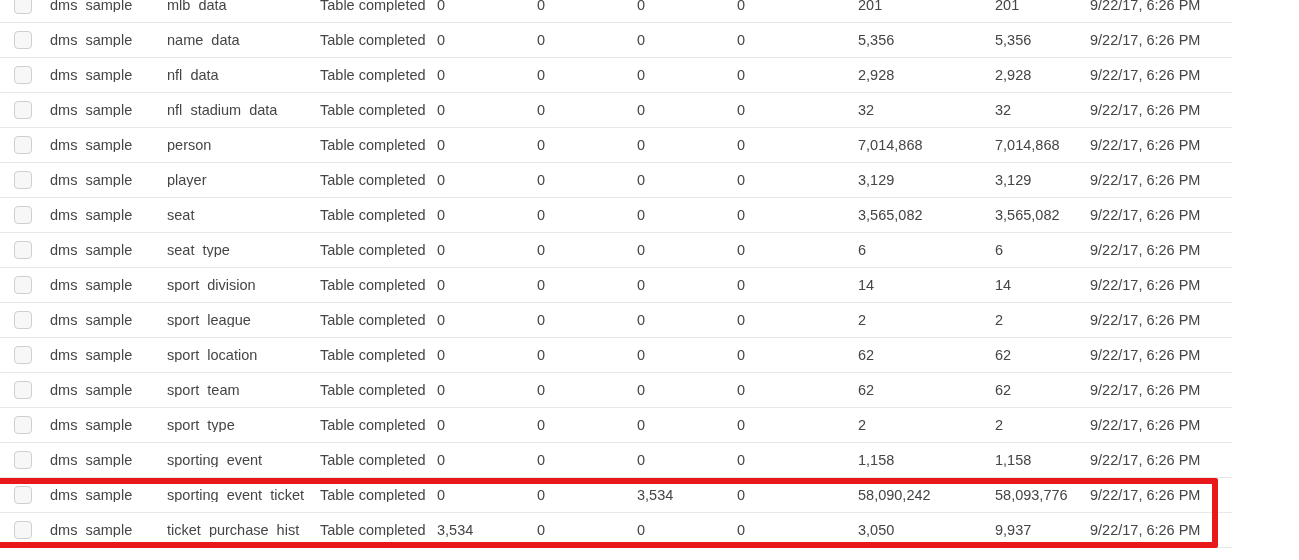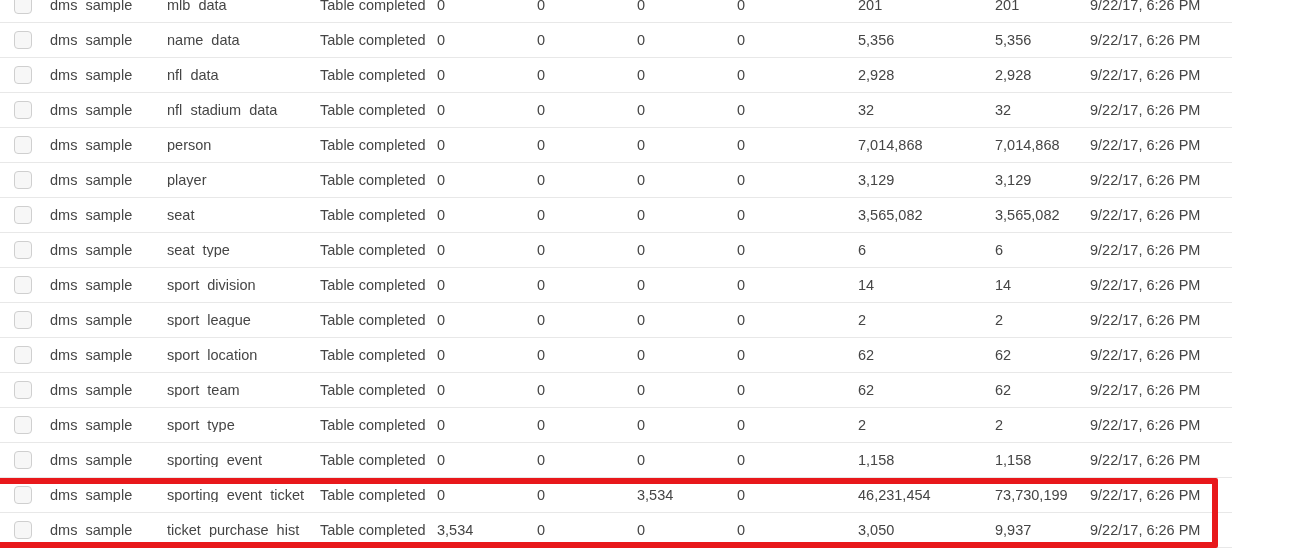--- a/index.html
+++ b/index.html
@@ -301,22 +301,22 @@
         <div class="cell c-check">
           <span class="checkbox"></span>
         </div>
         <div class="cell c-schema">dms_sample</div>
         <div class="cell c-table">sporting_event_ticket</div>
         <div class="cell c-status">Table completed</div>
         <div class="cell c-inserts">0</div>
         <div class="cell c-updates">0</div>
         <div class="cell c-deletes">3,534</div>
         <div class="cell c-ddls">0</div>
-        <div class="cell c-fullload">46,231,454</div>
-        <div class="cell c-totalrows">73,730,199</div>
+        <div class="cell c-fullload">58,090,242</div>
+        <div class="cell c-totalrows">58,093,776</div>
         <div class="cell c-updated">9/22/17, 6:26 PM</div>
       </div>
       <div class="row">
         <div class="cell c-check">
           <span class="checkbox"></span>
         </div>
         <div class="cell c-schema">dms_sample</div>
         <div class="cell c-table">ticket_purchase_hist</div>
         <div class="cell c-status">Table completed</div>
         <div class="cell c-inserts">3,534</div>

